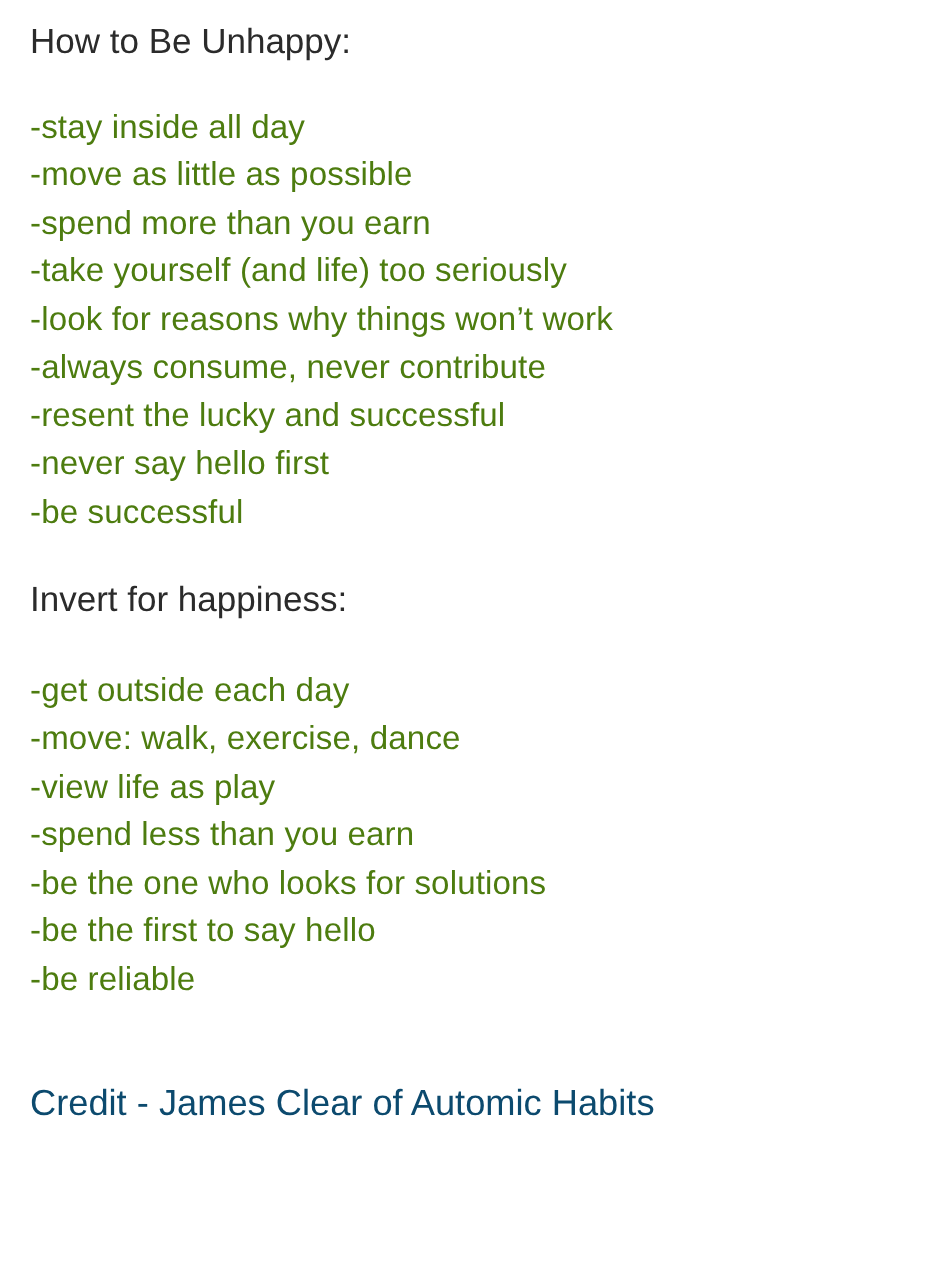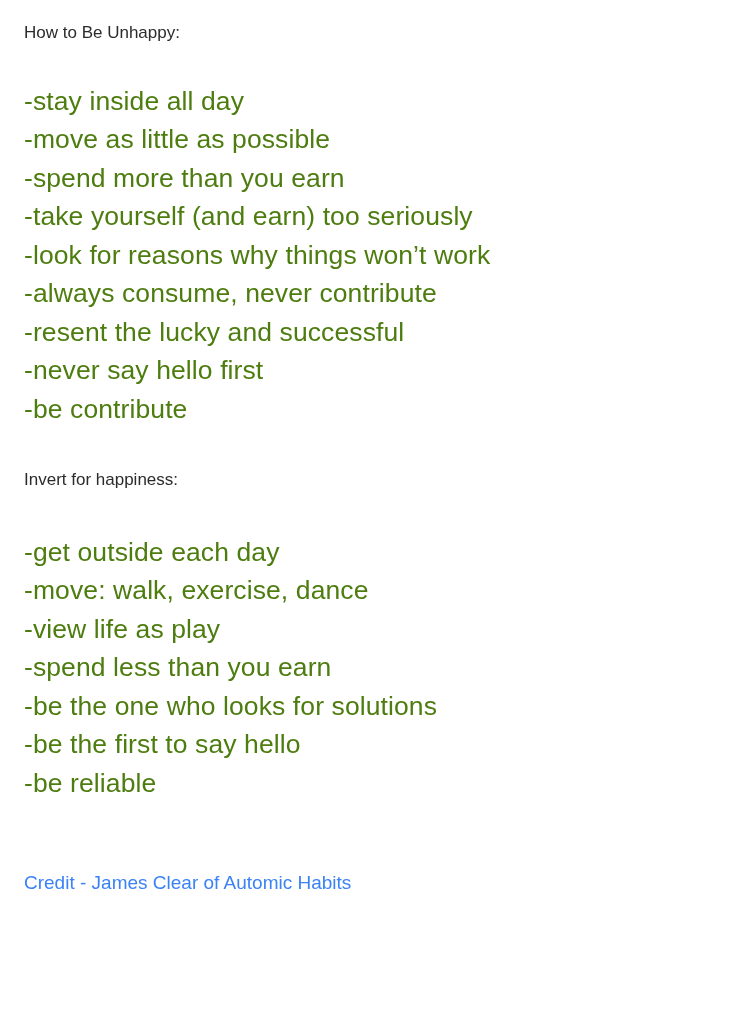--- a/index.html
+++ b/index.html
@@ -22,58 +22,58 @@
     background: #ffffff;
   }
   .line {
     font-size: 26.5px;
     line-height: 38.5px;
     letter-spacing: 0.1px;
     white-space: pre;
     color: #4d7c0f;
   }
   .heading {
-    font-size: 17px;
+    font-size: 28px;
     line-height: 38.5px;
     color: #2b2b2b;
   }
   .spacer-sm {
     height: 29px;
   }
   .spacer-md {
     height: 33px;
   }
   .spacer-lg {
     height: 62px;
   }
   .credit {
-    font-size: 19px;
+    font-size: 29px;
     line-height: 38.5px;
-    color: #3b82f6;
+    color: #0c4a6e;
   }
 </style>
 </head>
 <body>
 
 <div class="page">
 
   <div class="heading">How to Be Unhappy:</div>
 
   <div class="spacer-sm"></div>
 
   <div>
     <div class="line">-stay inside all day</div>
     <div class="line">-move as little as possible</div>
     <div class="line">-spend more than you earn</div>
-    <div class="line">-take yourself (and earn) too seriously</div>
+    <div class="line">-take yourself (and life) too seriously</div>
     <div class="line">-look for reasons why things won’t work</div>
     <div class="line">-always consume, never contribute</div>
     <div class="line">-resent the lucky and successful</div>
     <div class="line">-never say hello first</div>
-    <div class="line">-be contribute</div>
+    <div class="line">-be successful</div>
   </div>
 
   <div class="spacer-md"></div>
 
   <div class="heading">Invert for happiness:</div>
 
   <div class="spacer-md"></div>
 
   <div>
     <div class="line">-get outside each day</div>

